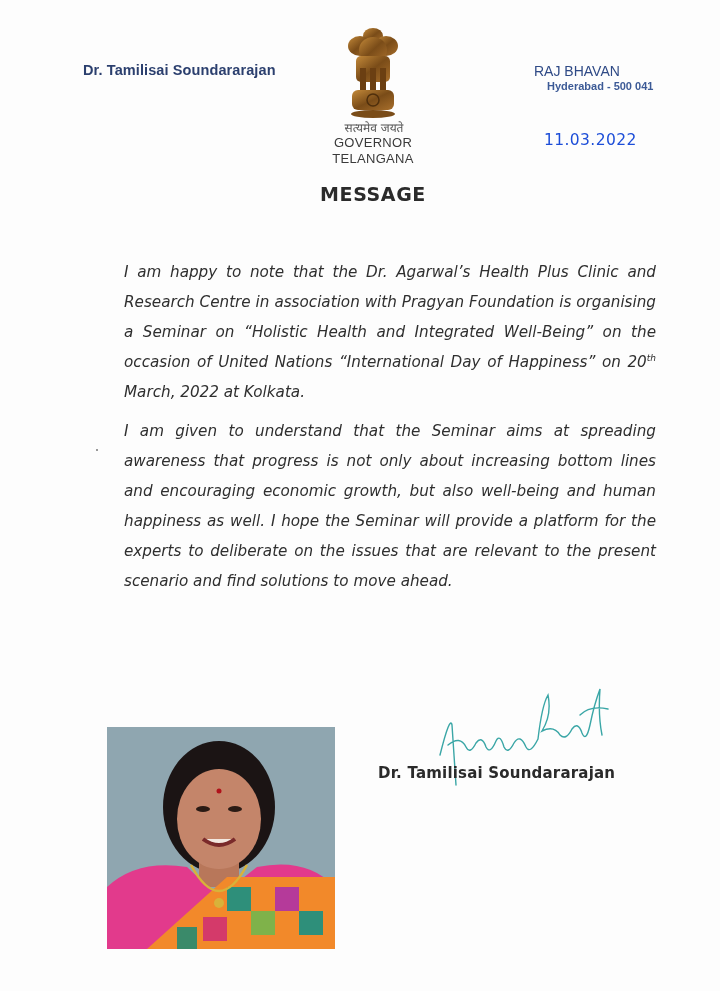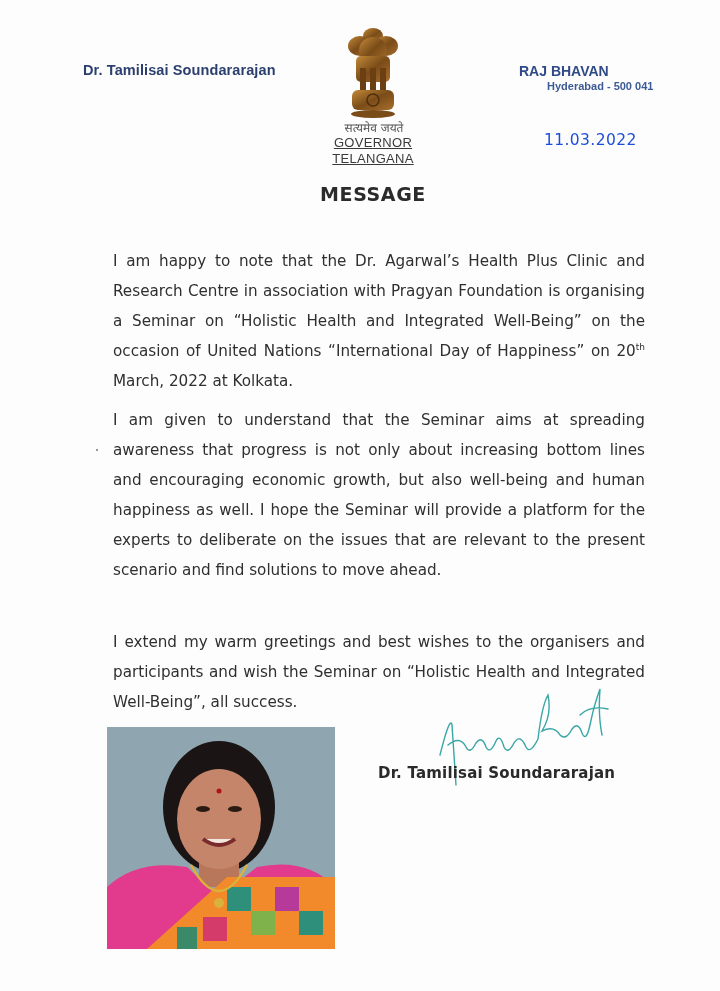--- a/index.html
+++ b/index.html
@@ -6,30 +6,30 @@
     body {
       width: 720px; height: 991px; background: #ffffff; position: relative; overflow: hidden;
       font-family: "DejaVu Sans", sans-serif; color: #2a2a2a;
     }
     .page { position: absolute; inset: 0; background: #fdfdfd; }
     .abs { position: absolute; }
     .sender-name {
       left: 83px; top: 62px; font-family: "Liberation Sans", sans-serif; font-weight: bold;
       font-size: 14.5px; color: #2b3f6e; letter-spacing: 0.1px;
     }
-    .raj-bhavan { left: 519px; top: 63px; font-family: "Liberation Sans", sans-serif; font-weight: bold; font-size: 14px; color: #2f4a86; }
+    .raj-bhavan { left: 534px; top: 63px; font-family: "Liberation Sans", sans-serif; font-weight: normal; font-size: 14px; color: #2f4a86; }
     .address { left: 547px; top: 80px; font-family: "Liberation Sans", sans-serif; font-weight: bold; font-size: 11px; color: #3c5a96; }
     .date { left: 544px; top: 131px; font-family: "DejaVu Sans", sans-serif; font-size: 15.5px; color: #1d4ed8; letter-spacing: 0.4px; }
     .emblem { left: 340px; top: 26px; width: 66px; height: 94px; }
     .motto { left: 344px; top: 119px; width: 60px; text-align: center; font-size: 12px; color: #555; font-family: "DejaVu Serif", serif; }
-    .office { left: 318px; top: 135px; width: 110px; text-align: center; font-family: "Liberation Sans", sans-serif; font-size: 13px; line-height: 16px; color: #3a3a3a; letter-spacing: 0.3px; text-decoration: underline; }
+    .office { left: 318px; top: 135px; width: 110px; text-align: center; font-family: "Liberation Sans", sans-serif; font-size: 13px; line-height: 16px; color: #3a3a3a; letter-spacing: 0.3px; }
     .title { left: 0; width: 746px; top: 183px; text-align: center; font-family: "DejaVu Sans", sans-serif; font-weight: bold; font-size: 19px; color: #2b2b2b; letter-spacing: 0.6px; }
     .para {
       left: 108px; width: 532px; font-family: "DejaVu Sans", sans-serif; font-size: 15.2px;
-      line-height: 30px; color: #2f2f2f; text-align: justify; text-align-last: left; margin: 5px;
+      line-height: 30px; color: #2f2f2f; text-align: justify; text-align-last: left; margin: 16px; font-style: italic;
     }
     .p1 { top: 241px; }
     .p2 { top: 400px; }
     .p3 { top: 622px; }
     sup { font-size: 9px; line-height: 0; }
     .stray-dot { left: 96px; top: 449px; width: 2px; height: 2px; background: #777; border-radius: 50%; }
     .photo { left: 107px; top: 727px; width: 228px; height: 222px; background: #8fa6b0; overflow: hidden; }
     .signature { left: 430px; top: 685px; width: 190px; height: 110px; }
     .signatory { left: 378px; top: 764px; font-family: "DejaVu Sans", sans-serif; font-weight: bold; font-size: 15px; color: #2a2a2a; letter-spacing: 0.2px; }
   </style>
@@ -73,21 +73,20 @@
   <div class="abs address">Hyderabad - 500 041</div>
   <div class="abs date">11.03.2022</div>
 
   <div class="abs title">MESSAGE</div>
 
   <p class="abs para p1"><span>I am happy to note that the Dr. Agarwal’s Health Plus Clinic and Research Centre in association with Pragyan Foundation is organising a Seminar on “Holistic Health and Integrated Well-Being” on the occasion of United Nations “International Day of Happiness” on 20</span><sup>th</sup><span> March, 2022 at Kolkata.</span></p>
 
   <div class="abs stray-dot"></div>
   <p class="abs para p2">I am given to understand that the Seminar aims at spreading awareness that progress is not only about increasing bottom lines and encouraging economic growth, but also well-being and human happiness as well. I hope the Seminar will provide a platform for the experts to deliberate on the issues that are relevant to the present scenario and find solutions to move ahead.</p>
 
-  <p class="abs para p3">I extend my warm greetings and best wishes to the organisers and participants and wish the Seminar on “Holistic Health and Integrated Well-Being”, all success.</p>
 
   <div class="abs photo">
     <svg width="228" height="222" viewBox="0 0 228 222">
       <rect width="228" height="222" fill="#8fa6b0"></rect>
 
       <ellipse cx="112" cy="80" rx="56" ry="66" fill="#1b1414"></ellipse>
 
       <rect x="92" y="120" width="40" height="40" fill="#b8775a"></rect>
 
       <ellipse cx="112" cy="92" rx="42" ry="50" fill="#c4856a"></ellipse>

